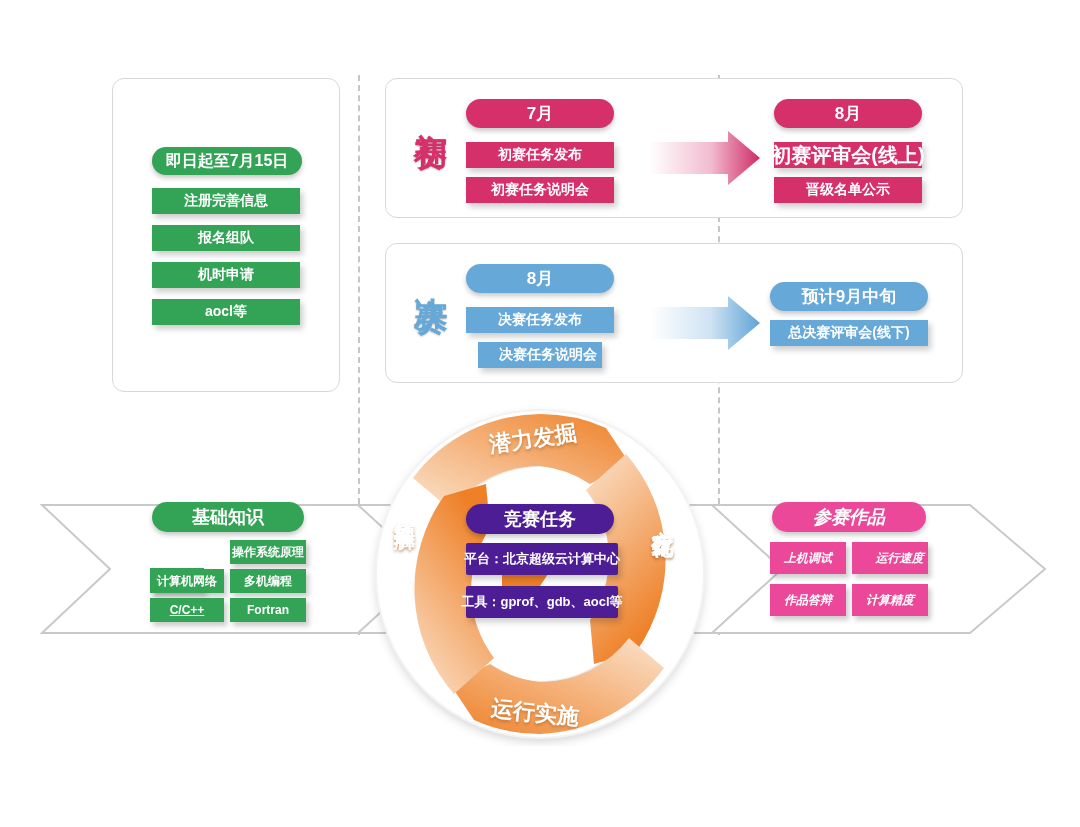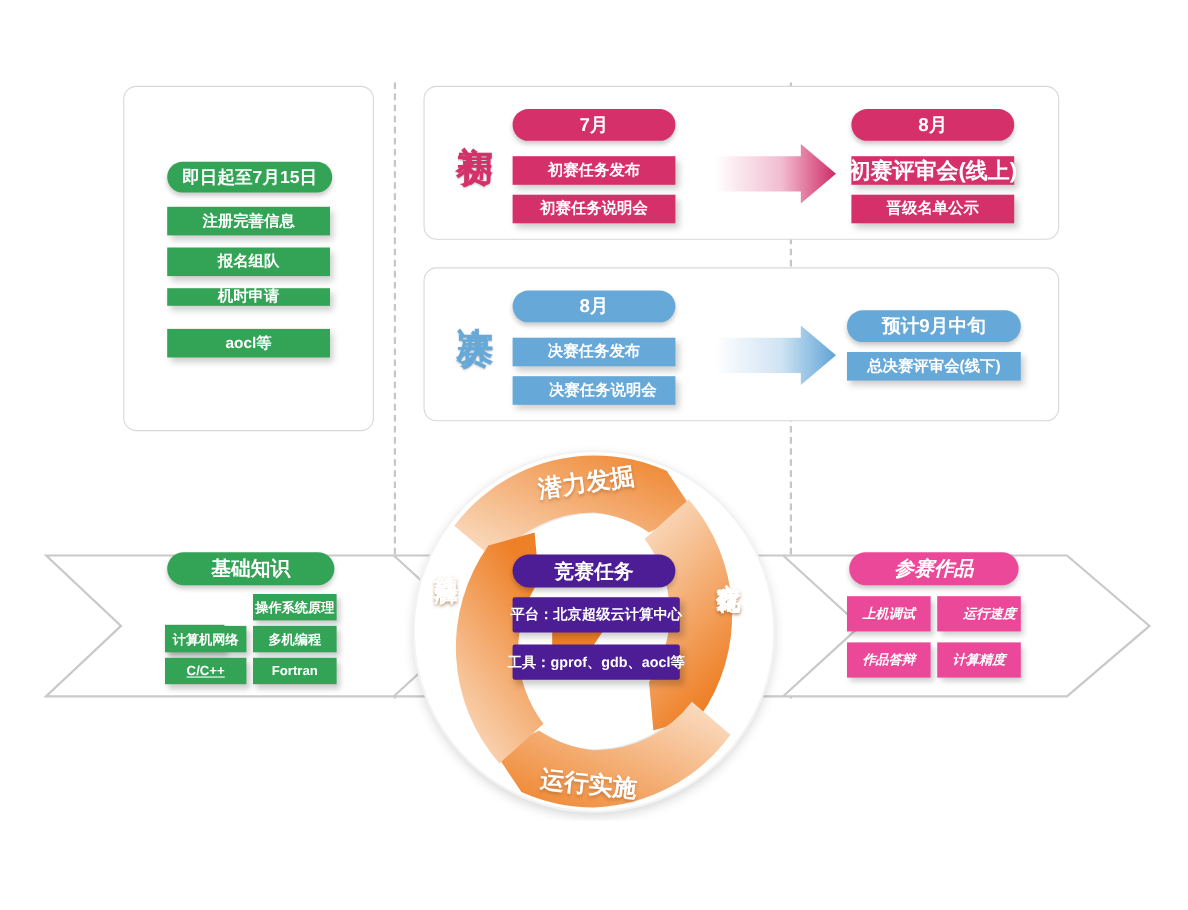--- a/index.html
+++ b/index.html
@@ -95,21 +95,21 @@
     <path d="M318 2 L 388 66 L 318 130" stroke="#c9c9c9" stroke-width="2" fill="none"></path>
     <path d="M672 2 L 742 66 L 672 130" stroke="#c9c9c9" stroke-width="2" fill="none"></path>
   </svg>
 
   <div class="panel" style="left:112px; top:78px; width:228px; height:314px;"></div>
 
   <div class="pill c-green" style="left:152px; top:147px; width:150px; height:28px; font-size:16px;">即日起至7月15日</div>
 
   <div class="bar c-green" style="left:152px; top:188px; width:148px; height:26px; font-size:14px;">注册完善信息</div>
   <div class="bar c-green" style="left:152px; top:225px; width:148px; height:26px; font-size:14px;">报名组队</div>
-  <div class="bar c-green" style="left:152px; top:262px; width:148px; height:16px; font-size:14px;">机时申请</div>
+  <div class="bar c-green" style="left:152px; top:262px; width:148px; height:26px; font-size:14px;">机时申请</div>
   <div class="bar c-green" style="left:152px; top:299px; width:148px; height:26px; font-size:14px;">aocl等</div>
 
   <div class="panel" style="left:385px; top:78px; width:578px; height:140px;"></div>
 
   <div class="vlabel t-pink" style="left:404px; top:105px; width:44px; font-size:34px;">初赛</div>
 
   <svg class="grad-arrow" style="left:650px; top:131px; width:110px; height:54px;" viewBox="0 0 110 54">
     <defs>
       <linearGradient id="gpink" x1="0" y1="0" x2="1" y2="0">
         <stop offset="0%" stop-color="#ffffff"></stop>
@@ -138,21 +138,21 @@
         <stop offset="0%" stop-color="#ffffff"></stop>
         <stop offset="55%" stop-color="#cfe3f3"></stop>
         <stop offset="100%" stop-color="#5fa3d6"></stop>
       </linearGradient>
     </defs>
     <path d="M0 11 H 78 V 0 L 110 27 L 78 54 V 43 H 0 Z" fill="url(#gblue)"></path>
   </svg>
 
   <div class="pill c-blue" style="left:466px; top:264px; width:148px; height:29px; font-size:17px;">8月</div>
   <div class="bar c-blue" style="left:466px; top:307px; width:148px; height:26px; font-size:14px;">决赛任务发布</div>
-  <div class="bar c-blue" style="left:466px; top:342px; width:148px; height:26px; font-size:14px;padding-left:16px;">决赛任务说明会</div>
+  <div class="bar c-blue" style="left:478px; top:342px; width:124px; height:26px; font-size:14px;padding-left:16px;">决赛任务说明会</div>
 
   <div class="pill c-blue" style="left:770px; top:282px; width:158px; height:29px; font-size:17px;">预计9月中旬</div>
   <div class="bar c-blue" style="left:770px; top:320px; width:158px; height:26px; font-size:14px;">总决赛评审会(线下)</div>
 
   <div class="pill c-green" style="left:152px; top:502px; width:152px; height:30px; font-size:18px;">基础知识</div>
 
   <div class="tag c-green" style="left:150px; top:540px; width:54px; height:24px; font-size:12px;margin-top:28px;">数据结构</div>
   <div class="tag c-green" style="left:230px; top:540px; width:76px; height:24px; font-size:12px;">操作系统原理</div>
   <div class="tag c-green" style="left:150px; top:569px; width:74px; height:24px; font-size:12px;">计算机网络</div>
   <div class="tag c-green" style="left:230px; top:569px; width:76px; height:24px; font-size:12px;">多机编程</div>

